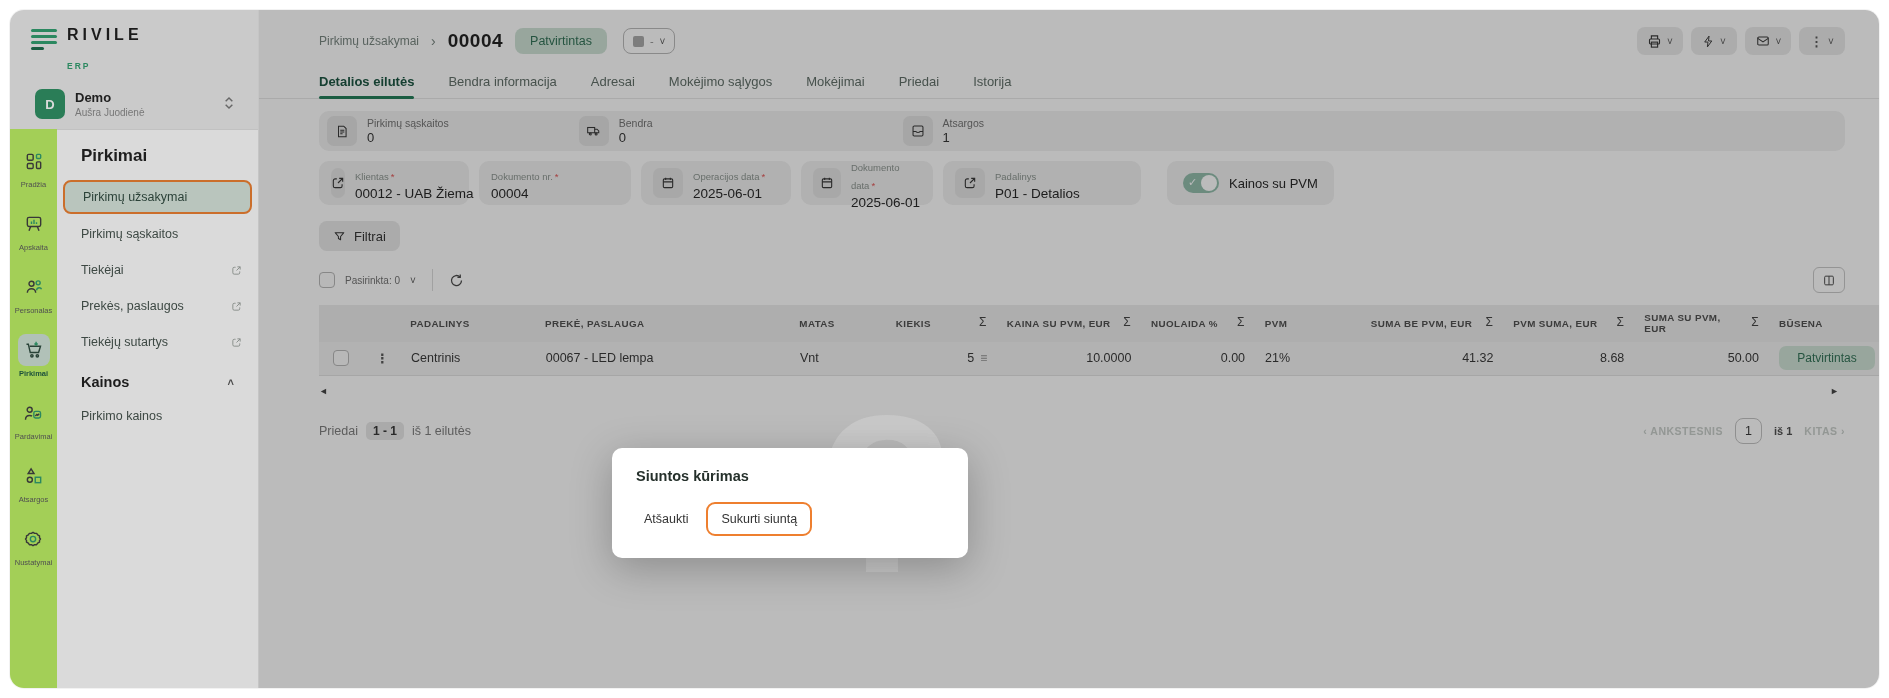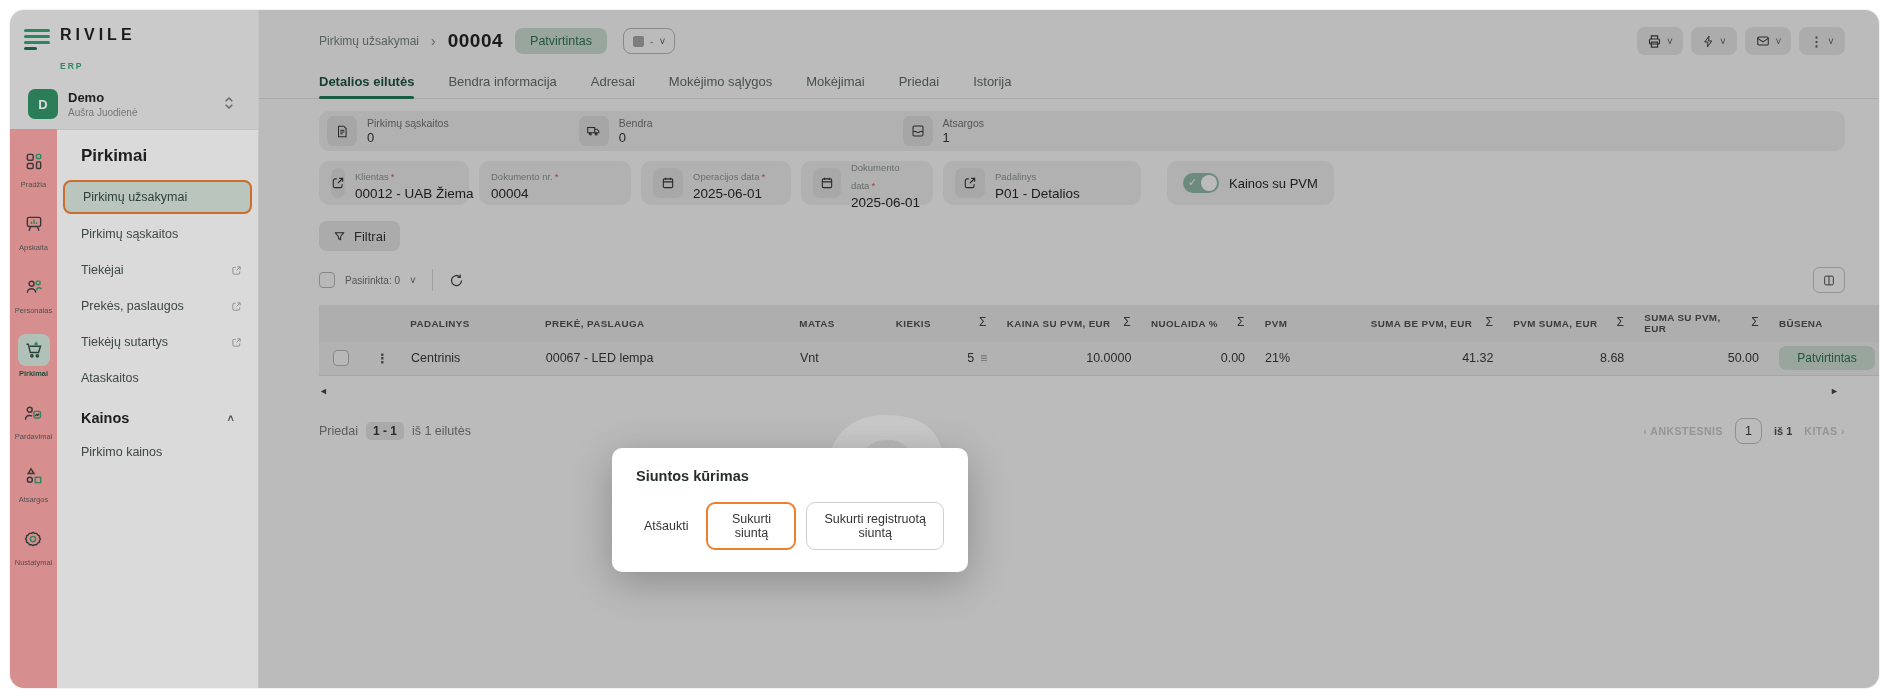--- a/index.html
+++ b/index.html
@@ -2,36 +2,36 @@
 <html><head>
 <meta charset="utf-8">
 <style>
   * { margin:0; padding:0; box-sizing:border-box; }
   html,body { width:1889px; height:698px; background:#fff; font-family:"Liberation Sans","DejaVu Sans",sans-serif; overflow:hidden; }
 
   .app { position:absolute; left:10px; top:10px; right:10px; bottom:10px; border-radius:14px; overflow:hidden; background:#fff; box-shadow:0 0 0 1px rgba(0,0,0,.05); display:flex; }
 
   
   .leftcol { width:248px; display:flex; flex-direction:column; flex-shrink:0; }
-  .brand-area { background:#ececec; padding:16px 16px 10px 14px; }
+  .brand-area { background:#ececec; padding:16px 16px 10px 21px; }
   .brand-row { display:flex; align-items:flex-start; gap:10px; }
   .brand-icon { display:flex; flex-direction:column; gap:3px; padding-top:3px; }
   .brand-icon i { display:block; height:3px; border-radius:2px; background:#2f9e6e; }
   .brand-icon i:nth-child(1){width:26px;} .brand-icon i:nth-child(2){width:26px;}
   .brand-icon i:nth-child(3){width:26px;} .brand-icon i:nth-child(4){width:13px; background:#1b6b4a;}
   .brand-name { font-size:16px; font-weight:800; letter-spacing:4px; color:#1c1c1c; }
   .brand-sub { font-size:8.5px; font-weight:700; letter-spacing:2px; color:#2f9e6e; margin-top:17px; }
   .user-row { display:flex; align-items:center; gap:10px; margin-top:18px; padding-left:4px; position:relative; }
   .avatar { width:30px; height:30px; border-radius:7px; background:#2e9164; color:#fff; font-size:13px; font-weight:700; display:flex; align-items:center; justify-content:center; }
   .user-company { font-size:13px; font-weight:700; color:#222; }
   .user-name { font-size:10px; color:#8a8a8a; margin-top:2px; }
   .user-caret { position:absolute; right:8px; top:6px; color:#777; }
 
   .leftcol-body { flex:1; display:flex; min-height:0; }
-  .rail { width:47px; background:#fca5a5; padding-top:16px; display:flex; flex-direction:column; align-items:center; gap:19px; }
+  .rail { width:47px; background:#bef264; padding-top:16px; display:flex; flex-direction:column; align-items:center; gap:19px; }
   .rail-item { display:flex; flex-direction:column; align-items:center; cursor:pointer; }
   .rail-tile { width:32px; height:32px; border-radius:8px; display:flex; align-items:center; justify-content:center; }
   .rail-item.active .rail-tile { background:#cfe2d7; }
   .rail-label { font-size:7.5px; color:#5a5a5a; margin-top:3px; }
   .rail-item.active .rail-label { color:#1d5c42; font-weight:700; }
 
   .sidebar { flex:1; background:#fff; border-top:1px solid #e2e2e2; padding-top:16px; }
   .sb-title { font-size:17px; font-weight:800; color:#1f1f1f; padding:0 24px; margin-bottom:14px; }
   .sb-title2 { font-size:14.5px; font-weight:800; color:#1f1f1f; padding:0 24px; margin:16px 0 10px; display:flex; align-items:center; justify-content:space-between; }
   .sb-item { height:32px; display:flex; align-items:center; justify-content:space-between; padding:0 16px 0 24px; font-size:12.5px; color:#44524c; cursor:pointer; margin-bottom:4px; }
@@ -269,23 +269,20 @@
             </span>
         </div>
         <div class="sb-item">
           <span>Tiekėjų sutartys</span>
           <span class="ext">
               <svg width="11" height="11" viewBox="0 0 24 24" fill="none" stroke="currentColor" stroke-width="2">
                 <path d="M14 4h6v6M20 4l-8 8M10 5H7a3 3 0 0 0-3 3v9a3 3 0 0 0 3 3h9a3 3 0 0 0 3-3v-3"></path>
               </svg>
             </span>
         </div>
-        <div class="sb-item">
-          <span>Ataskaitos</span>
-        </div>
         <div class="sb-title2">
           <span>Kainos</span>
           <span class="sb-caret">˄</span>
         </div>
         <div class="sb-item">
           <span>Pirkimo kainos</span>
         </div>
       </nav>
     </div>
   </aside>
@@ -567,15 +564,14 @@
   <div class="overlay" style="z-index:41;"></div>
 </div>
 
 <div class="watermark">?</div>
 
 <div class="modal">
   <div class="modal-title">Siuntos kūrimas</div>
   <div class="modal-btns">
     <button class="btn-text">Atšaukti</button>
     <button class="btn-primary">Sukurti siuntą</button>
-    <button class="btn-secondary">Sukurti registruotą siuntą</button>
   </div>
 </div>
 
 </body></html>

